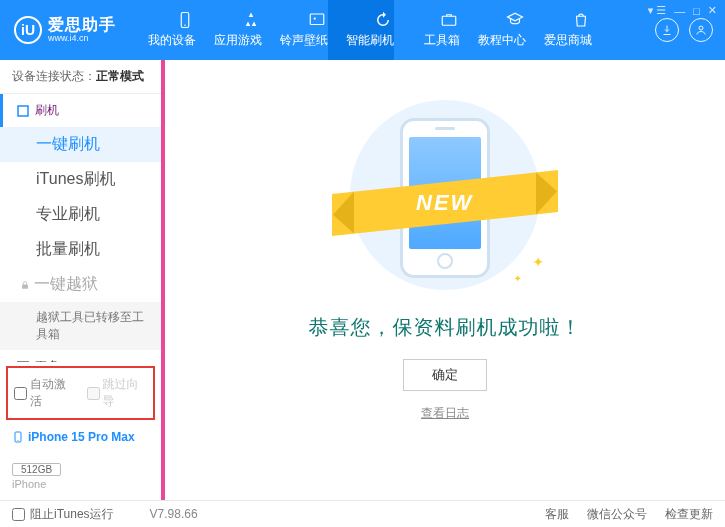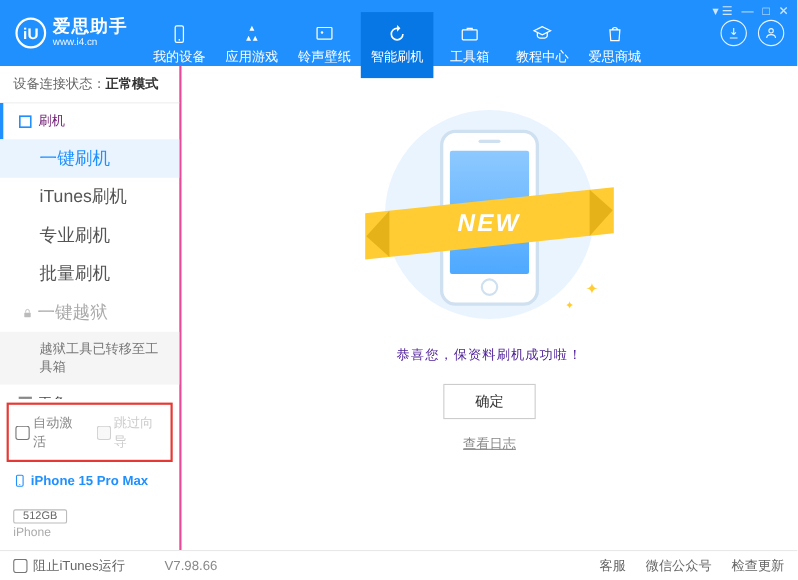--- a/index.html
+++ b/index.html
@@ -4,31 +4,31 @@
 <style>
 * { margin: 0; padding: 0; box-sizing: border-box; }
 body { font-family: "Microsoft YaHei", Arial, sans-serif; font-size: 12px; background: #fff; width: 725px; height: 527px; overflow: hidden; position: relative; }
 .header { background: #2090ff; height: 60px; display: flex; align-items: center; color: #fff; position: relative; }
 .logo-area { display: flex; align-items: center; padding: 0 14px; min-width: 120px; }
 .logo-circle { width: 28px; height: 28px; border: 2px solid #fff; border-radius: 50%; display: flex; align-items: center; justify-content: center; font-weight: bold; font-size: 14px; margin-right: 6px; }
 .logo-text { display: flex; flex-direction: column; line-height: 1.1; }
 .logo-title { font-size: 16px; font-weight: bold; letter-spacing: 1px; }
 .logo-sub { font-size: 9px; opacity: 0.9; }
 .nav { display: flex; height: 100%; }
-.nav-item { display: flex; flex-direction: column; align-items: center; justify-content: center; width: 66px; height: 60px; cursor: pointer; font-size: 12px; gap: 3px; margin-top: 11px; }
+.nav-item { display: flex; flex-direction: column; align-items: flex-end; justify-content: center; width: 66px; height: 60px; cursor: pointer; font-size: 12px; gap: 3px; }
 .nav-item.active { background: #0877e6; }
 .nav-icon { width: 22px; height: 18px; display: flex; align-items: center; justify-content: center; }
 .nav-icon svg { width: 20px; height: 18px; fill: #fff; }
 .header-right { margin-left: auto; display: flex; align-items: center; gap: 10px; padding-right: 12px; }
 .win-controls { position: absolute; top: 4px; right: 8px; display: flex; gap: 8px; font-size: 11px; color: #cfe6ff; align-items: center; }
 .win-controls span { cursor: pointer; }
 .circle-btn { width: 24px; height: 24px; border: 1.5px solid #fff; border-radius: 50%; display: flex; align-items: center; justify-content: center; cursor: pointer; opacity: 0.9; }
 
 .body-area { display: flex; height: 440px; }
-.sidebar { width: 165px; border-right: 2px solid #ec4899; display: flex; flex-direction: column; }
+.sidebar { width: 165px; border-right: 4px solid #ec4899; display: flex; flex-direction: column; }
 .status-bar { padding: 8px 12px; font-size: 12px; color: #666; border-bottom: 1px solid #eee; }
 .status-bar b { color: #333; }
 .menu { flex: 1; overflow: auto; }
 .menu-section { padding: 8px 14px; color: #333; font-size: 12px; display: flex; align-items: center; gap: 6px; cursor: pointer; border-left: 3px solid transparent; }
 .menu-section.root { font-weight: normal; color: #444; }
 .menu-section.root.blue { color: #701a75; border-left-color: #2090ff; }
 .menu-item { padding: 7px 14px 7px 36px; color: #555; font-size: 16px; cursor: pointer; }
 .menu-item.active { background: #eaf4ff; color: #2090ff; }
 .menu-item.lock { color: #aaa; display:flex; align-items:center; gap:4px; padding-left:20px;}
 .menu-sub { background: #f5f5f5; padding: 7px 10px 7px 36px; color: #777; font-size: 12px; }
@@ -47,21 +47,21 @@
 .phone::after { content:""; position:absolute; bottom:6px; left:50%; transform:translateX(-50%); width:12px; height:12px; border:2px solid #cfe0f0; border-radius:50%;}
 .screen { position:absolute; top:16px; left:6px; right:6px; bottom:26px; background:linear-gradient(#8ec9ff,#4ea9ff); border-radius:2px;}
 .ribbon { position:absolute; left:-8px; right:-8px; top:82px; height:42px; background:#ffcc33; transform: skewY(-6deg); display:flex; align-items:center; justify-content:center;}
 .ribbon::before,.ribbon::after { content:""; position:absolute; width:0; height:0; border:21px solid transparent; }
 .ribbon::before { left:-20px; border-right-color:#e6b21a; }
 .ribbon::after { right:-20px; border-left-color:#e6b21a; }
 .ribbon-text { color:#fff; font-weight:bold; font-size:22px; font-style:italic; letter-spacing:2px; transform: skewY(6deg);}
 .star { position:absolute; color:#ffcc33; font-size:14px; }
 .star.s1{bottom:20px; right:6px;} .star.s2{bottom:6px; right:28px; font-size:10px;}
 
-.success-text { font-size: 12px; color: #4c1d95; margin-top: 24px; letter-spacing: 1px; }
+.success-text { font-size: 20px; color: #0f766e; margin-top: 24px; letter-spacing: 1px; }
 .ok-btn { margin-top: 18px; border: 1px solid #ccc; background: #fff; padding: 6px 28px; font-size: 13px; cursor: pointer; color: #333; }
 .log-link { margin-top: 14px; color: #888; font-size: 12px; cursor: pointer; text-decoration: underline; }
 
 .footer { height: 27px; border-top: 1px solid #e8e8e8; display: flex; align-items: center; font-size: 12px; color: #666; padding: 0 12px; }
 .footer .left { display: flex; align-items: center; gap: 5px; }
 .footer .right { margin-left: auto; display: flex; gap: 18px; }
 .footer .right span { cursor: pointer; }
 .footer .version { margin-left: 36px; color: #888; }
 .sq-icon{width:12px;height:12px;display:inline-block;}
 .list-icon { width:12px; display:inline-block;}

